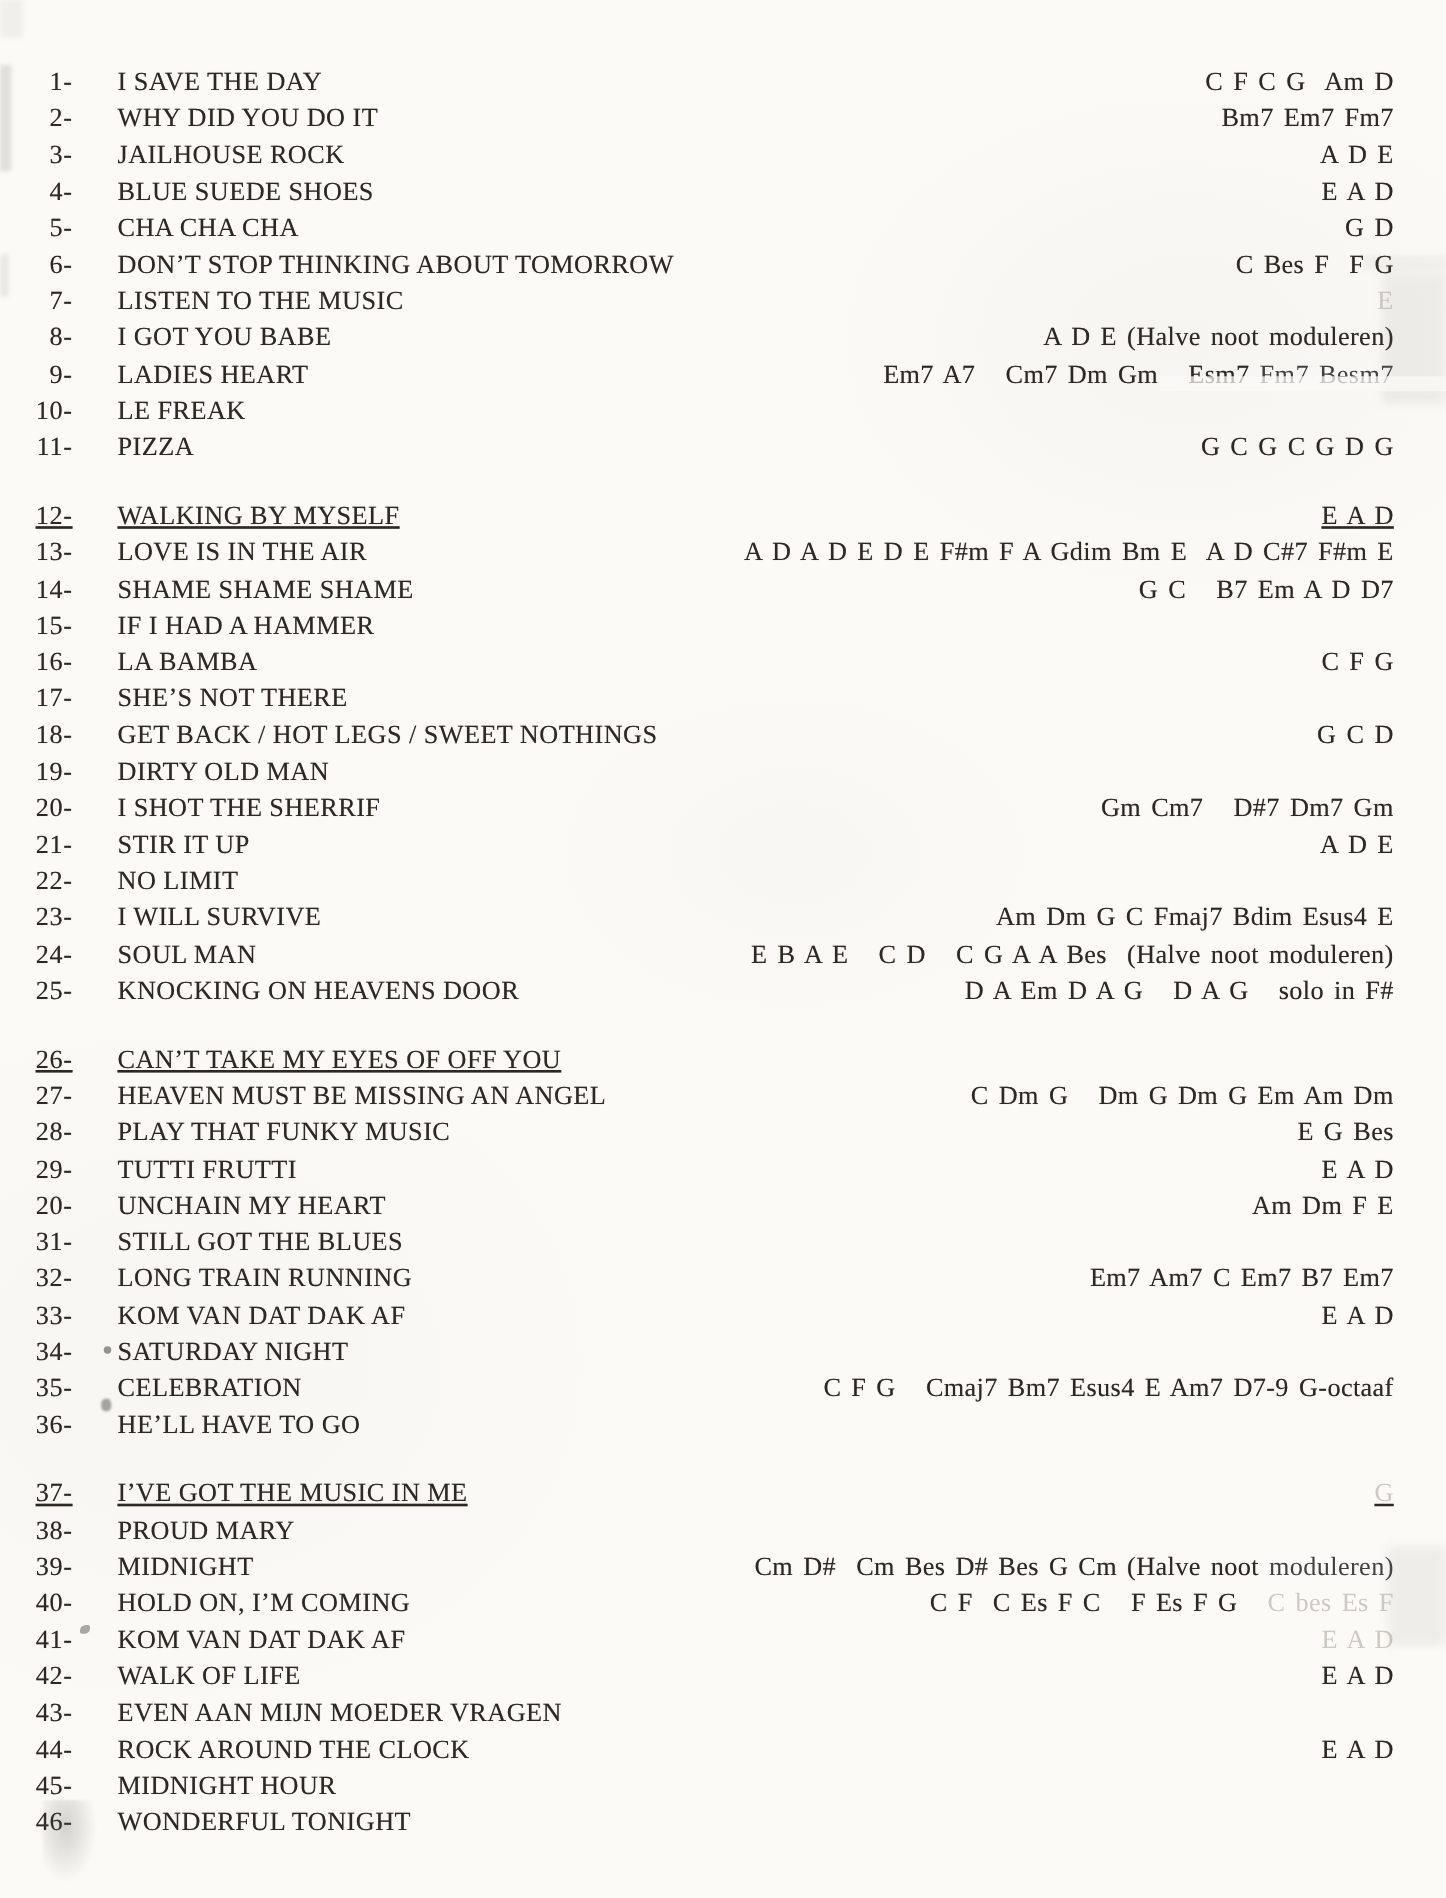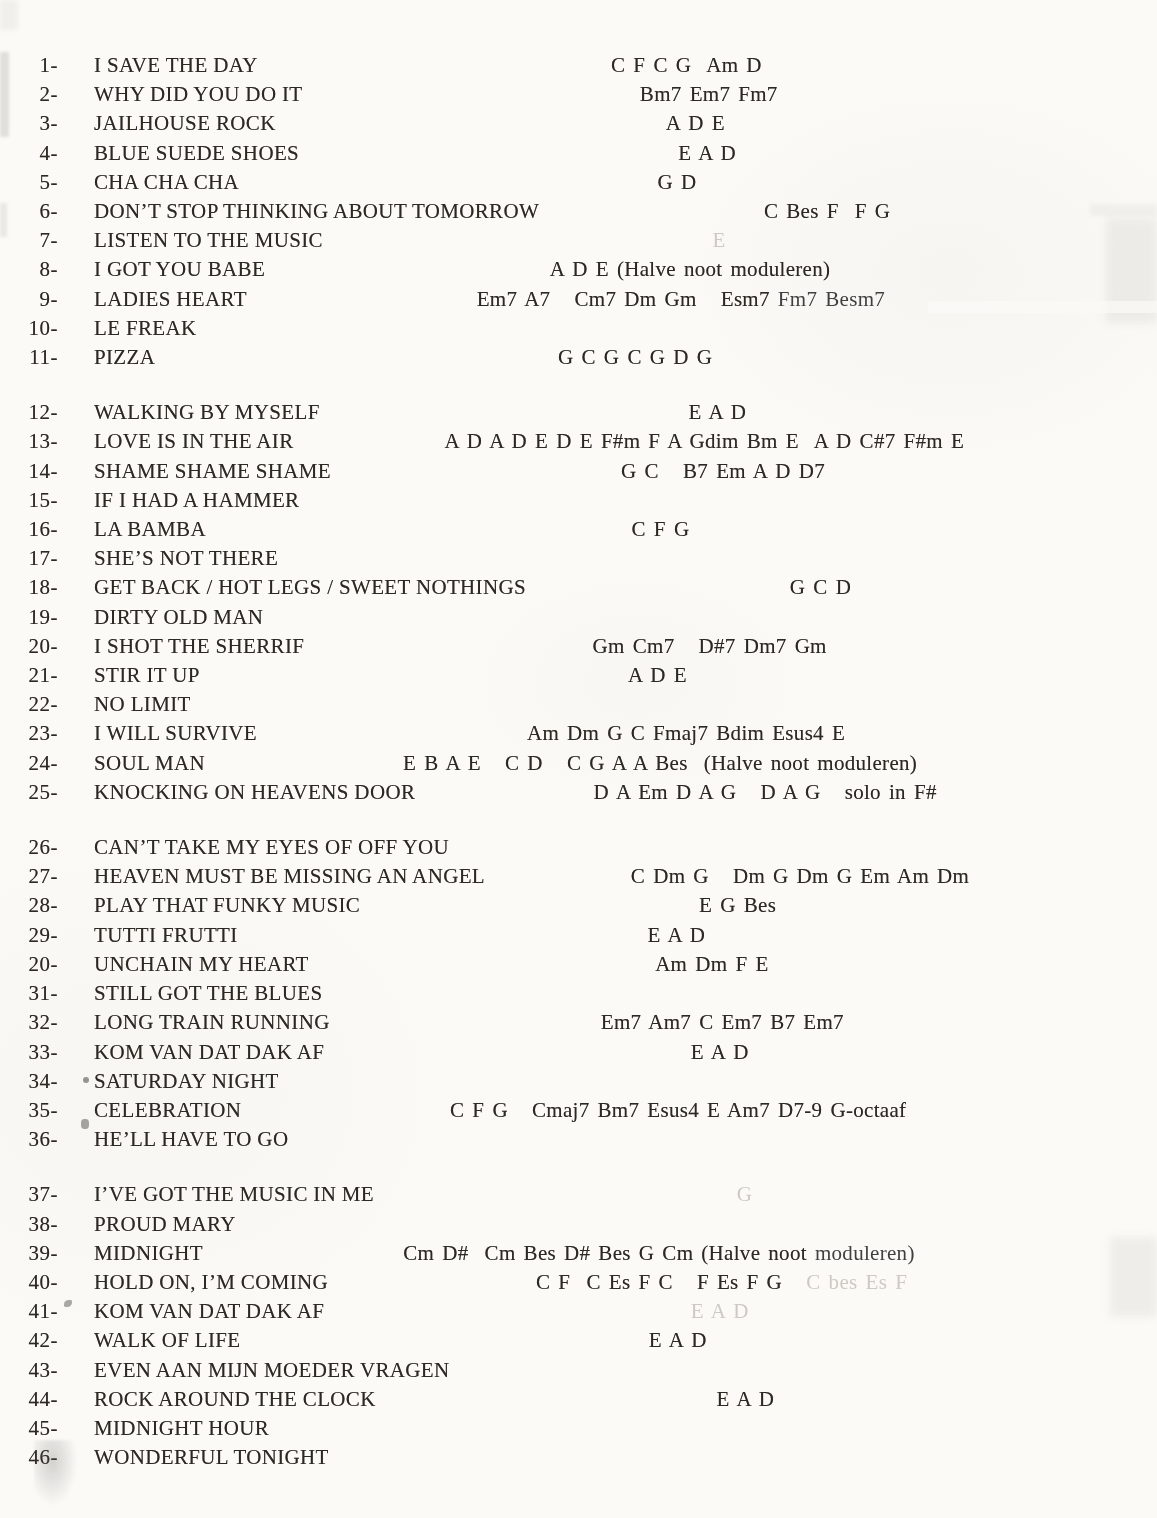--- a/index.html
+++ b/index.html
@@ -13,25 +13,25 @@
     position:relative;overflow:hidden;
     font-family:"Liberation Serif","DejaVu Serif",serif;
     color:#2c2923;
   }
   .page{position:absolute;inset:0;padding-top:51px;}
   .row{
     display:flex;align-items:baseline;
     line-height:29.2px;font-size:21px;
     text-shadow:0 0 0.6px rgba(44,41,35,0.45);
   }
-  .row.gap{margin-top:26px;}
+  .row.gap{margin-top:26px;text-decoration:underline;}
   .num{flex:0 0 58px;text-align:right;letter-spacing:0.5px;white-space:pre;}
   .title{padding-left:36px;letter-spacing:0.35px;white-space:pre;}
   .chords-wrap{
-    flex:1 1 auto;text-align:center;padding-right:42px;
+    flex:1 1 auto;text-align:right;padding-right:42px;
     white-space:pre;word-spacing:2.5px;letter-spacing:0.3px;
   }
   .dim{color:#404040;text-shadow:none;}
   .ghost{color:#cdcac3;text-shadow:none;}
   
   .art{position:absolute;pointer-events:none;}
   .a-left1{left:0;top:52px;width:9px;height:85px;background:rgba(90,88,82,0.16);filter:blur(1.5px);}
   .a-left2{left:0;top:203px;width:7px;height:34px;background:rgba(90,88,82,0.11);filter:blur(1.5px);}
   .a-topleft{left:0;top:0;width:18px;height:30px;background:rgba(120,118,112,0.08);filter:blur(2px);}
   .a-rband1{left:1106px;top:218px;width:51px;height:105px;background:rgba(130,127,120,0.10);filter:blur(4px);}

